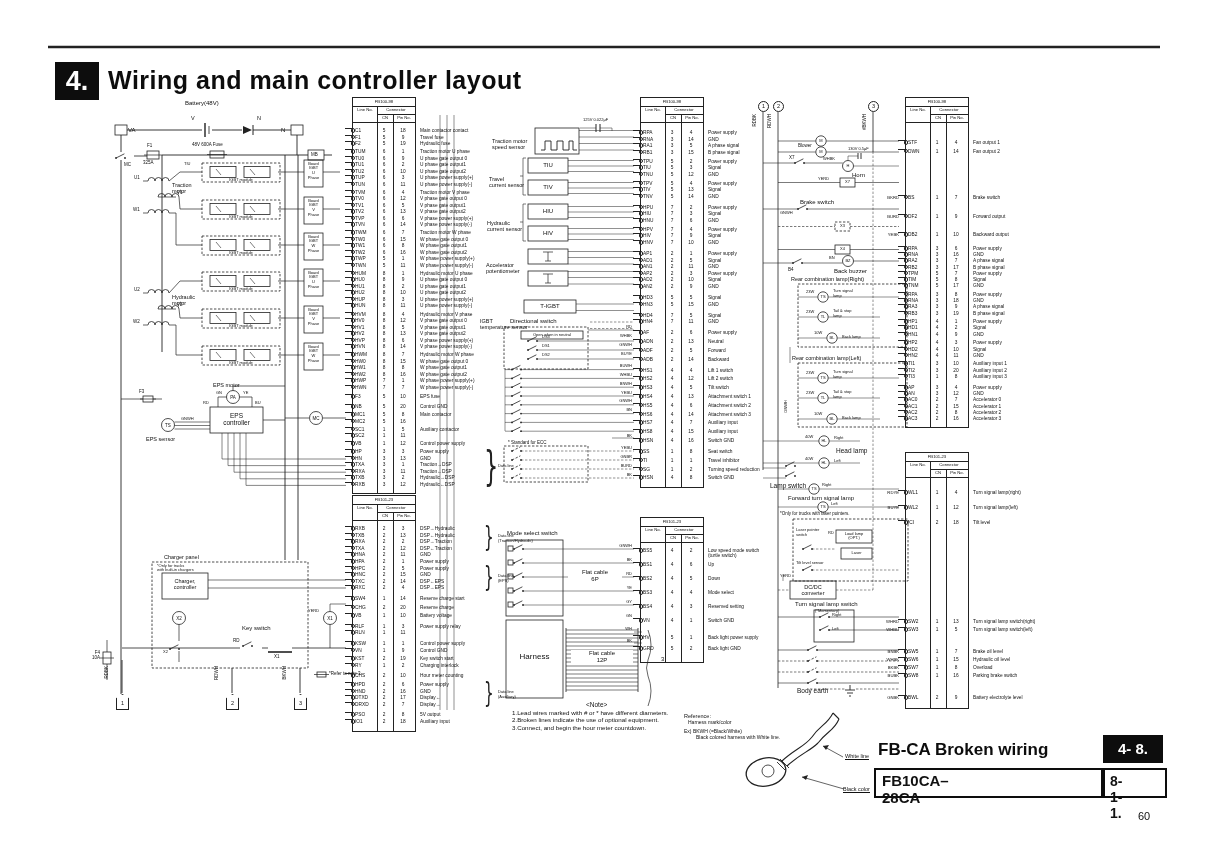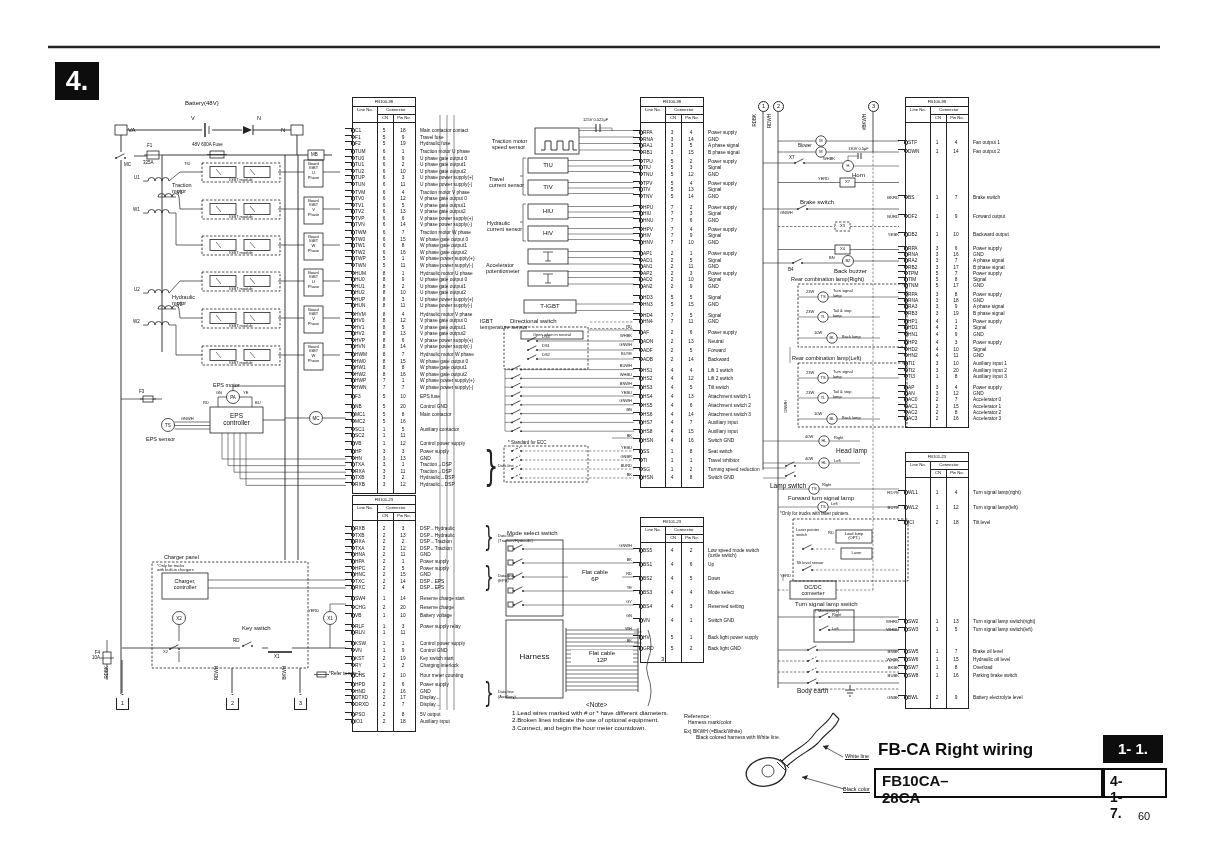--- a/index.html
+++ b/index.html
@@ -426,45 +426,46 @@
       <circle cx="823" cy="378" r="5.2" fill="#fff" stroke="#222" stroke-width="0.8"></circle>
       <circle cx="823" cy="398" r="5.2" fill="#fff" stroke="#222" stroke-width="0.8"></circle>
       <circle cx="832" cy="419" r="5.2" fill="#fff" stroke="#222" stroke-width="0.8"></circle>
       <circle cx="824" cy="441" r="5.2" fill="#fff" stroke="#222" stroke-width="0.8"></circle>
       <circle cx="824" cy="463" r="5.2" fill="#fff" stroke="#222" stroke-width="0.8"></circle>
       <circle cx="814" cy="489" r="5.2" fill="#fff" stroke="#222" stroke-width="0.8"></circle>
       <circle cx="823" cy="507" r="5.2" fill="#fff" stroke="#222" stroke-width="0.8"></circle>
     </svg>
 
   <div id="hdr-box">4.</div>
+  <div id="hdr-title">Wiring and main controller layout</div>
 
   <div id="notes">
     <div class="nh">&lt;Note&gt;</div>
     <div>1.Lead wires marked with # or * have different diameters.</div>
     <div>2.Broken lines indicate the use of optional equipment.</div>
     <div>3.Connect, and begin the hour meter countdown.</div>
   </div>
 
   <div id="ref">
     <div class="rh">Reference:</div>
     <div style="margin-left:4px">Harness mark/color</div>
     <div id="ref-colors"></div>
     <div style="margin-top:2px">Ex) BKWH (=Black/White)</div>
     <div style="margin-left:12px">Black colored harness with White line.</div>
   </div>
   <div class="lb t55 wl-lbl" style="left:845px;top:753px">White line</div>
   <div class="lb t55 wl-lbl" style="left:843px;top:786px">Black color</div>
 
   <div id="tblock">
-    <div id="tb-sys">FB-CA  Right wiring</div>
-    <div id="tb-sec">1- 1.</div>
+    <div id="tb-sys">FB-CA  Broken wiring</div>
+    <div id="tb-sec">4- 8.</div>
     <div id="tb-model-box"></div>
     <div id="tb-model">FB10CA–28CA</div>
     <div id="tb-sub-box"></div>
-    <div id="tb-sub">4-1-7.</div>
+    <div id="tb-sub">8-1-1.</div>
   </div>
   <div id="pageno">60</div>
 
   <div id="dyn">
       <div class="lb t4 c" style="left: 204px; top: 177.6px; width: 74px;">IGBT module</div>
       <div class="lb t4 c pre" style="left: 304.5px; top: 161.5px; width: 18px;">Board
 IGBT
 U
 Phase</div>
       <div class="lb t4 c" style="left: 204px; top: 214.6px; width: 74px;">IGBT module</div>

